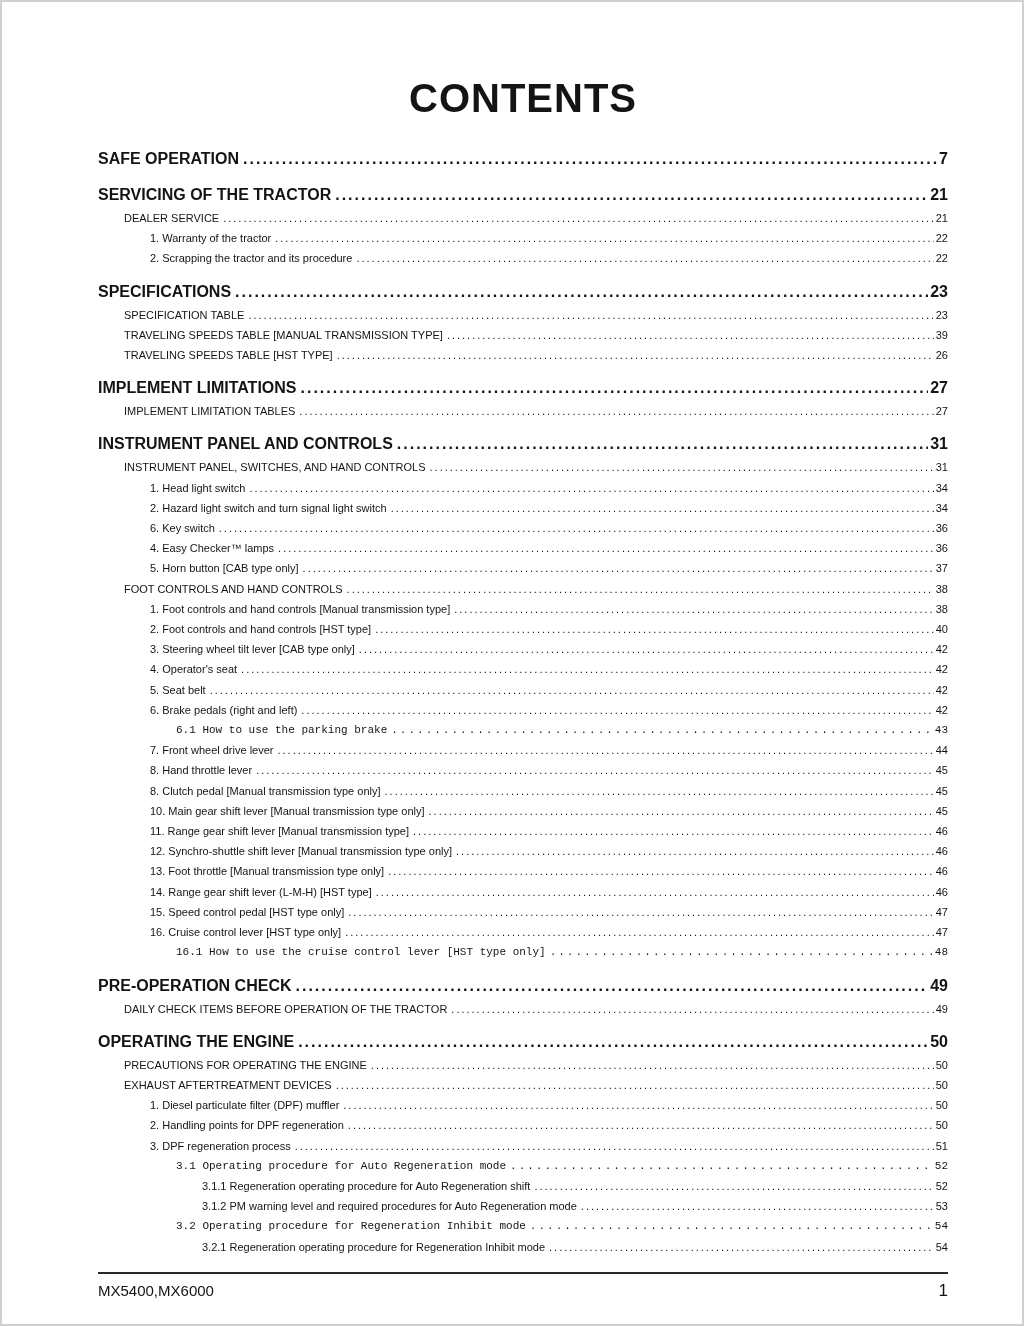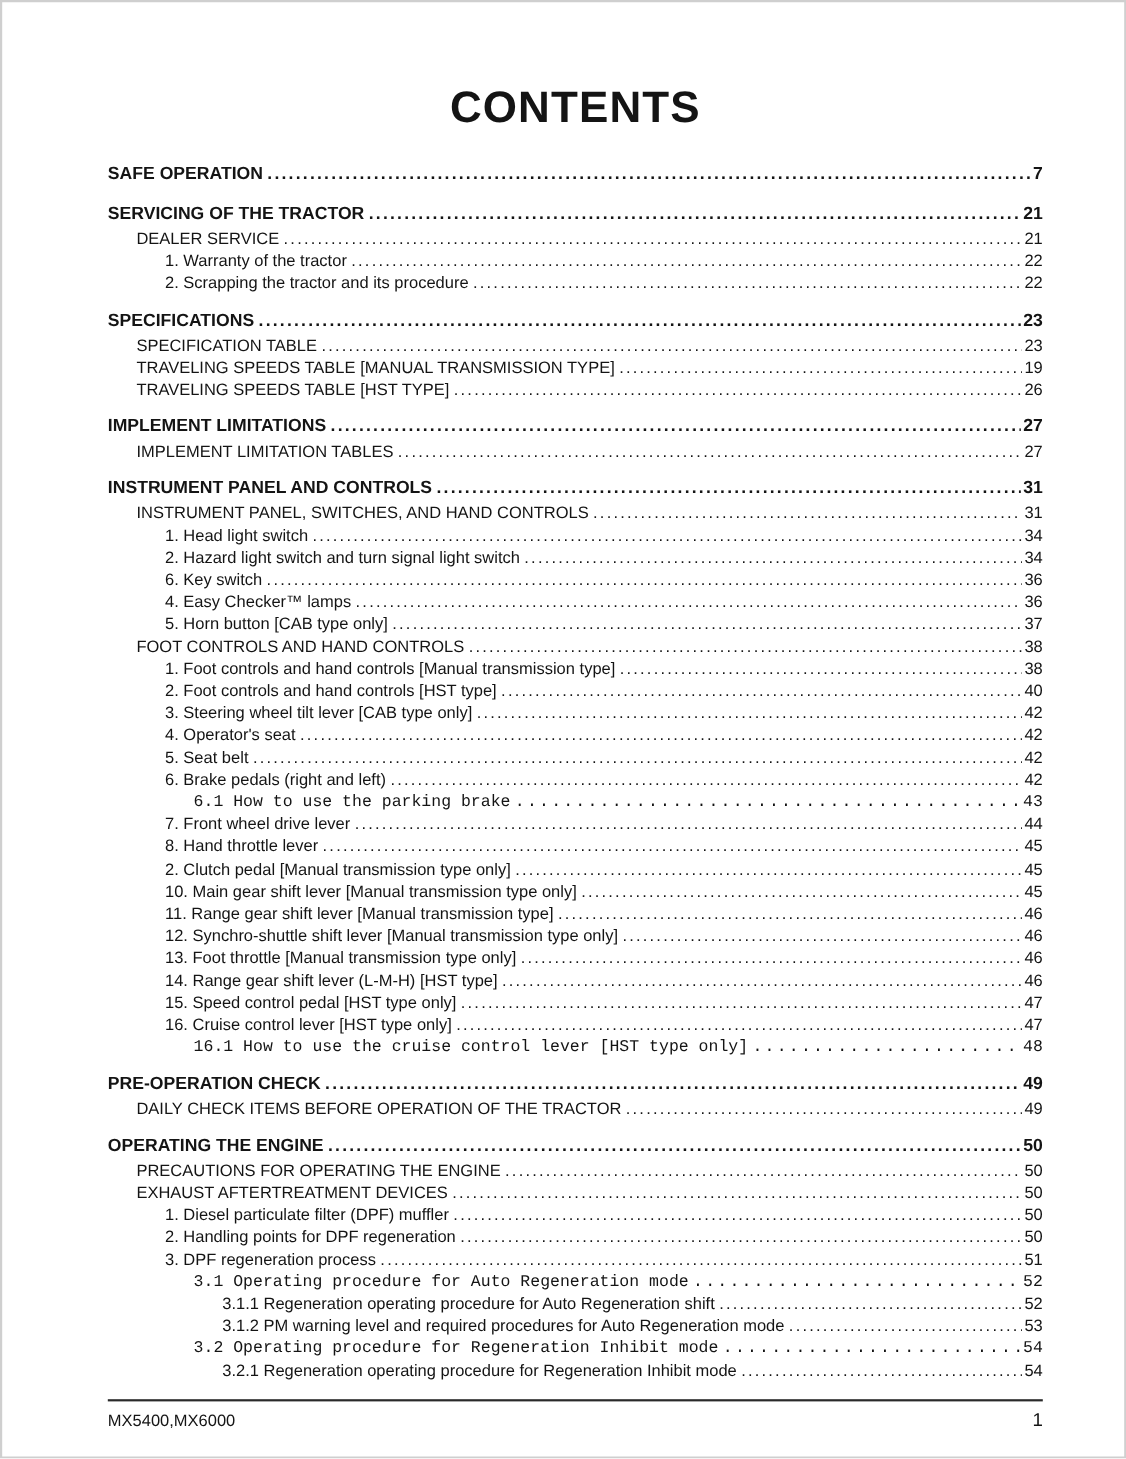--- a/index.html
+++ b/index.html
@@ -26,21 +26,21 @@
     letter-spacing: 1px;
     line-height: 44px;
     margin: 0 0 26px 0;
   }
   .toc {
     width: 100%;
   }
   .row {
     display: flex;
     align-items: baseline;
-    font-size: 15px;
+    font-size: 11px;
     line-height: 20.2px;
     white-space: nowrap;
   }
   .row .label { flex: 0 0 auto; }
   .row .dots {
     flex: 1 1 auto;
     overflow: hidden;
     margin: 0 2px 0 4px;
     letter-spacing: 2px;
     min-width: 10px;
@@ -109,21 +109,21 @@
     <span class="pg">23</span>
   </div>
       <div class="row l2">
     <span class="label">SPECIFICATION TABLE</span>
     <span class="dots">................................................................................................................................................................................................................................................................................................................................</span>
     <span class="pg">23</span>
   </div>
       <div class="row l2">
     <span class="label">TRAVELING SPEEDS TABLE [MANUAL TRANSMISSION TYPE]</span>
     <span class="dots">................................................................................................................................................................................................................................................................................................................................</span>
-    <span class="pg">19</span>
+    <span class="pg">39</span>
   </div>
       <div class="row l2">
     <span class="label">TRAVELING SPEEDS TABLE [HST TYPE]</span>
     <span class="dots">................................................................................................................................................................................................................................................................................................................................</span>
     <span class="pg">26</span>
   </div>
       <div class="row l1">
     <span class="label">IMPLEMENT LIMITATIONS</span>
     <span class="dots">................................................................................................................................................................................................................................................................................................................................</span>
     <span class="pg">27</span>
@@ -212,21 +212,21 @@
     <span class="label">7. Front wheel drive lever</span>
     <span class="dots">................................................................................................................................................................................................................................................................................................................................</span>
     <span class="pg">44</span>
   </div>
       <div class="row l3">
     <span class="label">8. Hand throttle lever</span>
     <span class="dots">................................................................................................................................................................................................................................................................................................................................</span>
     <span class="pg">45</span>
   </div>
       <div class="row l3">
-    <span class="label">2. Clutch pedal [Manual transmission type only]</span>
+    <span class="label">8. Clutch pedal [Manual transmission type only]</span>
     <span class="dots">................................................................................................................................................................................................................................................................................................................................</span>
     <span class="pg">45</span>
   </div>
       <div class="row l3">
     <span class="label">10. Main gear shift lever [Manual transmission type only]</span>
     <span class="dots">................................................................................................................................................................................................................................................................................................................................</span>
     <span class="pg">45</span>
   </div>
       <div class="row l3">
     <span class="label">11. Range gear shift lever [Manual transmission type]</span>

